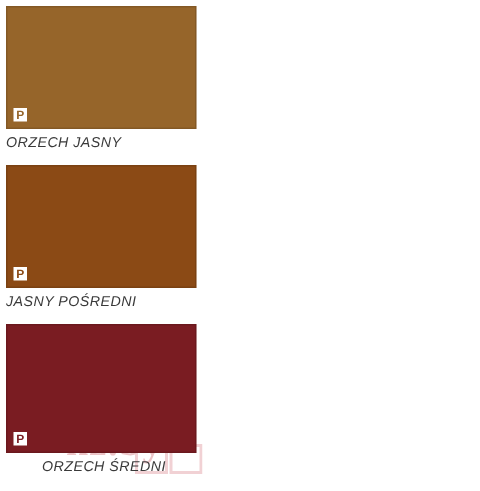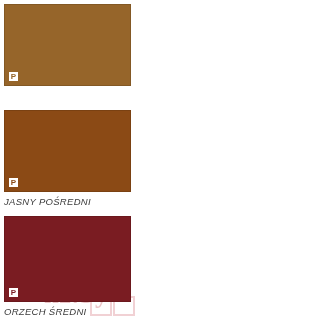--- a/index.html
+++ b/index.html
@@ -73,21 +73,21 @@
   #block-1 .caption { top: 86px; }
 
   
   #block-2 { top: 110px; height: 100px; }
   #block-2 .swatch { height: 82px; }
   #block-2 .caption { top: 86px; }
 
   
   #block-3 { top: 216px; height: 108px; }
   #block-3 .swatch { height: 86px; }
-  #block-3 .caption { top: 90px; }
+  #block-3 .caption { top: 90px; margin-left: 24px; }
 
   
   #watermark {
     position: absolute;
     left: 0;
     top: 0;
     width: 135px;
     height: 327px;
     z-index: 1;
     pointer-events: none;
@@ -120,20 +120,21 @@
   <div class="wm-box" id="wm-box-1"></div>
   <div class="wm-box" id="wm-box-2"></div>
 </div>
 
 <div id="palette">
 
   <div class="swatch-block" id="block-1">
     <div class="swatch" style="background-color: rgb(150, 101, 42);">
       <div class="p-badge" style="color: rgb(150, 101, 42);">P</div>
     </div>
+    <div class="caption">ORZECH JASNY</div>
   </div>
 
   <div class="swatch-block" id="block-2">
     <div class="swatch" style="background-color: rgb(139, 74, 21);">
       <div class="p-badge" style="color: rgb(139, 74, 21);">P</div>
     </div>
     <div class="caption">JASNY POŚREDNI</div>
   </div>
 
   <div class="swatch-block" id="block-3">

